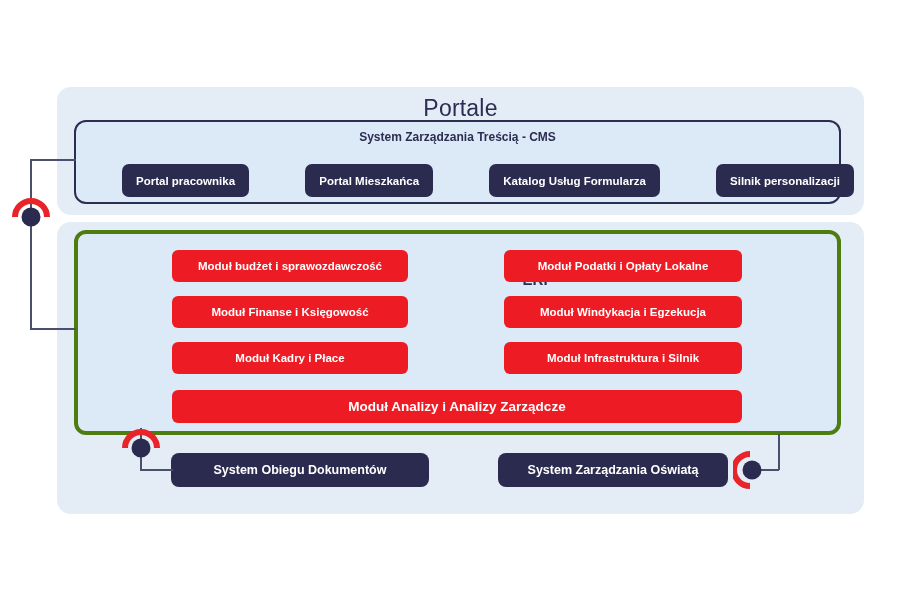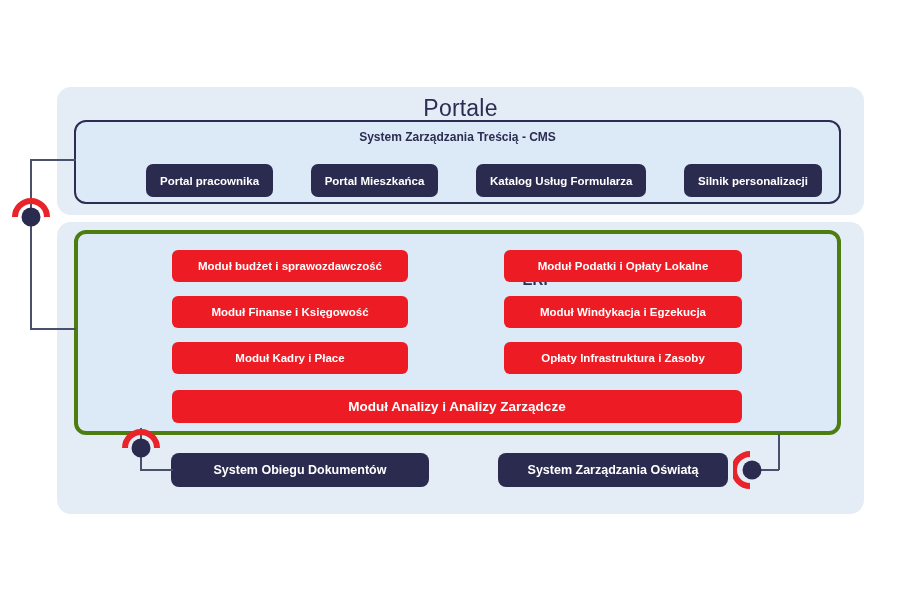--- a/index.html
+++ b/index.html
@@ -69,25 +69,24 @@
     width: 100%;
     text-align: center;
     font-size: 12px;
     font-weight: bold;
     color: #2b2d52;
   }
   .cms-row {
     position: absolute;
     left: 46px;
     top: 42px;
-    width: 676px;
+    width: 732px;
     display: flex;
     justify-content: space-between;
     align-items: flex-end;
-    margin-left: 24px;
   }
   .btn-dark {
     background: #2b2a4f;
     color: #ffffff;
     border-radius: 7px;
     font-size: 11.5px;
     font-weight: bold;
     height: 33px;
     display: flex;
     align-items: center;
@@ -217,21 +216,21 @@
 
     <div class="erp-col left">
       <div class="btn-red">Moduł budżet i sprawozdawczość</div>
       <div class="btn-red">Moduł Finanse i Księgowość</div>
       <div class="btn-red">Moduł Kadry i Płace</div>
     </div>
 
     <div class="erp-col right">
       <div class="btn-red">Moduł Podatki i Opłaty Lokalne</div>
       <div class="btn-red">Moduł Windykacja i Egzekucja</div>
-      <div class="btn-red">Opłaty Infrastruktura i Zasoby</div>
+      <div class="btn-red">Moduł Infrastruktura i Silnik</div>
     </div>
 
     <div class="btn-red wide">Moduł Analizy i Analizy Zarządcze</div>
   </div>
 
   <div class="sys-box sys-doc">System Obiegu Dokumentów</div>
   <div class="sys-box sys-edu">System Zarządzania Oświatą</div>
 
   <div class="line line-h" style="left:30px; top:159px; width:46px;"></div>
   <div class="line line-v" style="left:30px; top:159px; height:170px;"></div>

